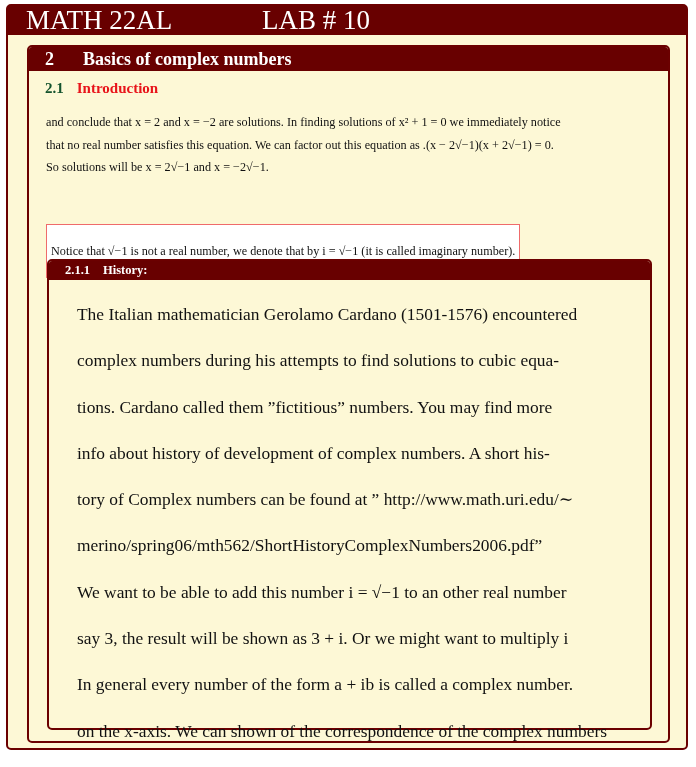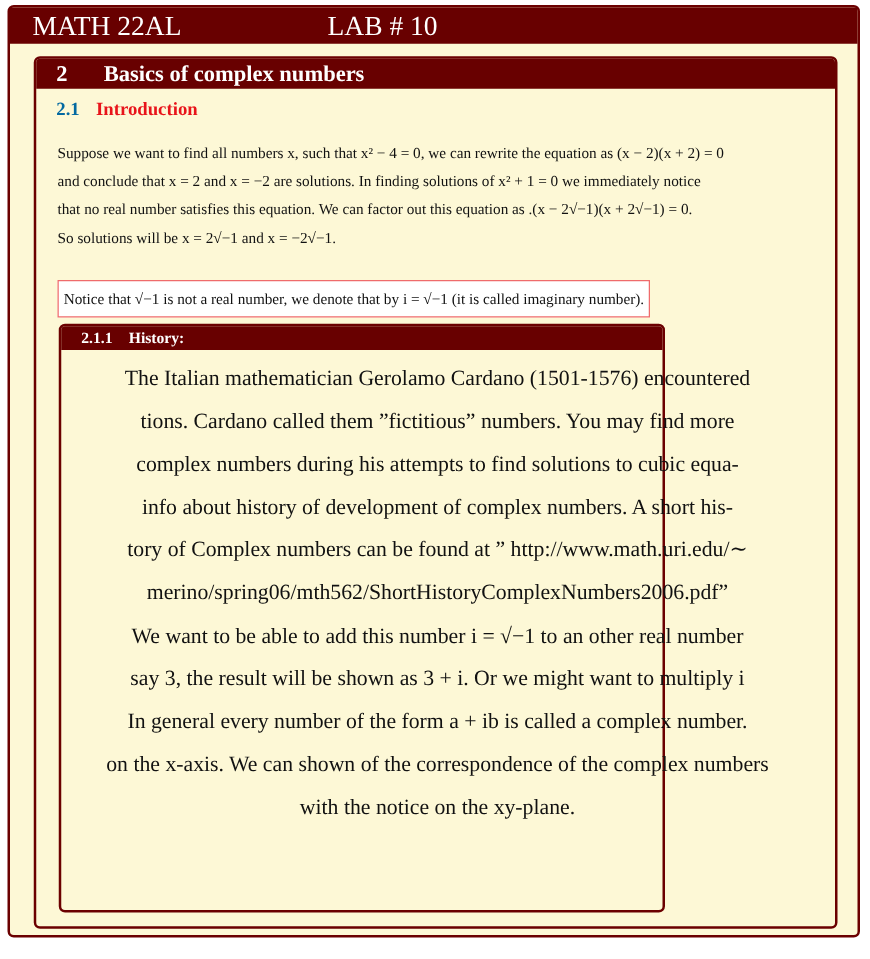--- a/index.html
+++ b/index.html
@@ -1,41 +1,41 @@
 <!DOCTYPE html>
 <html><head>
 <meta charset="utf-8">
 <style>
   html, body { margin:0; padding:0; background:#ffffff; }
   body { width:696px; height:767px; position:relative; overflow:hidden;
          font-family:"Liberation Serif","DejaVu Serif",serif; color:#111; }
   .outer { position:absolute; left:6px; top:4px; width:682px; height:746px;
            background:#fdf8d6; border:2px solid #6b0000; border-radius:5px; box-sizing:border-box; }
-  .outer-head { height:29px; background:#680000; color:#fff; font-size:22px;
+  .outer-head { height:29px; background:#680000; color:#fff; font-size:27px;
                 display:flex; align-items:center; padding-left:18px; }
   .outer-head .course { width:236px; }
   .sect { position:absolute; left:19px; top:39px; width:643px; height:698px;
           border:2px solid #6b0000; border-radius:5px; box-sizing:border-box; background:#fdf8d6; }
   .sect-head { height:24px; background:#680000; color:#fff; font-weight:bold; font-size:18px;
                display:flex; align-items:center; padding-left:16px; border-radius:3px 3px 0 0; }
   .sect-head .num { width:38px; }
   .subsec { position:absolute; left:16px; top:33px; font-weight:bold; font-size:15px; }
-  .subsec .num { display:inline-block; width:28px; color:#0369a1; }
+  .subsec .num { display:inline-block; width:28px; color:#14532d; }
   .subsec .title { color:#e8141a; }
   .intro { position:absolute; left:17px; top:64px; width:610px; font-size:12.2px; line-height:22.5px; }
   .intro p { margin:0; white-space:nowrap; }
-  .notice { position:absolute; left:17px; top:177px; padding:5px 4px; border:1.5px solid #ef6b6b;
+  .notice { position:absolute; left:17px; top:177px; padding:17px 4px; border:1.5px solid #ef6b6b;
             background:#fff; font-size:12.2px; line-height:18px; white-space:nowrap; }
-  .hist { position:absolute; left:18px; top:212px; width:485px; height:471px;
+  .hist { position:absolute; left:18px; top:212px; width:605px; height:471px;
           border:2px solid #6b0000; border-radius:5px; box-sizing:border-box; background:#fdf8d6; }
   .hist-head { height:19px; background:#680000; color:#fff; font-weight:bold; font-size:12.5px;
                display:flex; align-items:center; padding-left:16px; border-radius:3px 3px 0 0; }
   .hist-head .num { width:38px; }
   .hist-body { position:absolute; left:16px; top:24px; width:570px; font-size:17.4px; line-height:34.3px; }
-  .hist-body p { margin:0; white-space:nowrap;text-align:center; }
+  .hist-body p { margin:12px; white-space:nowrap; }
 </style>
 </head>
 <body>
 
 <div class="outer">
   <div class="outer-head">
     <span class="course">MATH 22AL</span>
     <span>LAB # 10</span>
   </div>
 
@@ -44,37 +44,36 @@
       <span class="num">2</span>
       <span>Basics of complex numbers</span>
     </div>
 
     <div class="subsec">
       <span class="num">2.1</span>
       <span class="title">Introduction</span>
     </div>
 
     <div class="intro">
-      <p>Suppose we want to find all numbers x, such that x² − 4 = 0, we can rewrite the equation as (x − 2)(x + 2) = 0</p>
       <p>and conclude that x = 2 and x = −2 are solutions.  In finding solutions of x² + 1 = 0 we immediately notice</p>
       <p>that no real number satisfies this equation.  We can factor out this equation as .(x − 2√−1)(x + 2√−1) = 0.</p>
       <p>So solutions will be x = 2√−1 and x = −2√−1.</p>
     </div>
 
     <div class="notice">Notice that √−1 is not a real number, we denote that by i = √−1 (it is called imaginary number).</div>
 
     <div class="hist">
       <div class="hist-head">
         <span class="num">2.1.1</span>
         <span>History:</span>
       </div>
       <div class="hist-body">
         <p>The Italian mathematician Gerolamo Cardano (1501-1576) encountered</p>
+        <p>complex numbers during his attempts to find solutions to cubic equa-</p>
         <p>tions.  Cardano called them ”fictitious” numbers.  You may find more</p>
-        <p>complex numbers during his attempts to find solutions to cubic equa-</p>
         <p>info about history of development of complex numbers.  A short his-</p>
         <p>tory of Complex numbers can be found at ” http://www.math.uri.edu/∼</p>
         <p>merino/spring06/mth562/ShortHistoryComplexNumbers2006.pdf”</p>
         <p>We want to be able to add this number i = √−1 to an other real number</p>
         <p>say 3, the result will be shown as 3 + i.  Or we might want to multiply i</p>
         <p>In general every number of the form a + ib is called a complex number.</p>
         <p>on the x-axis.  We can shown of the correspondence of the complex numbers</p>
         <p>with the notice on the xy-plane.</p>
       </div>
     </div>

